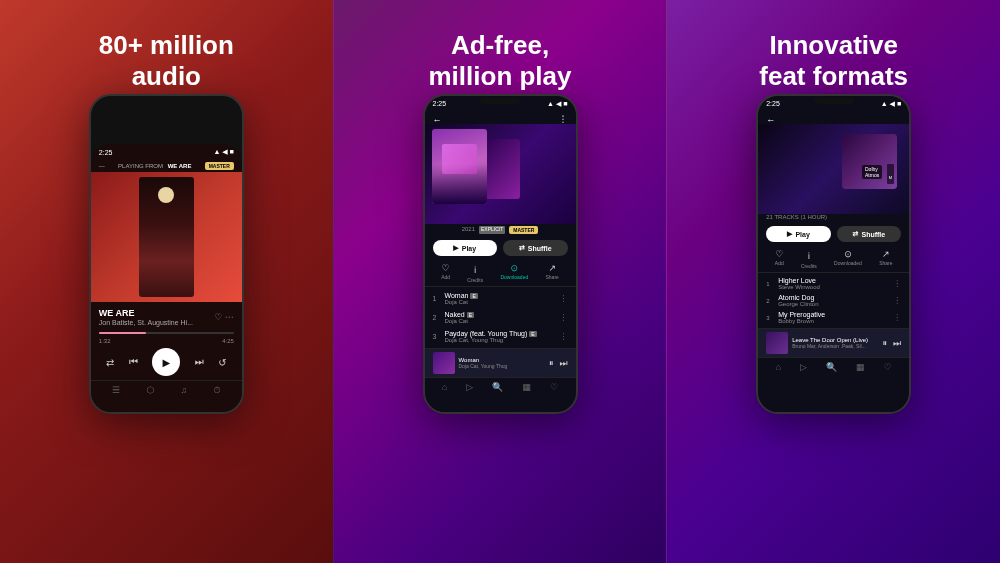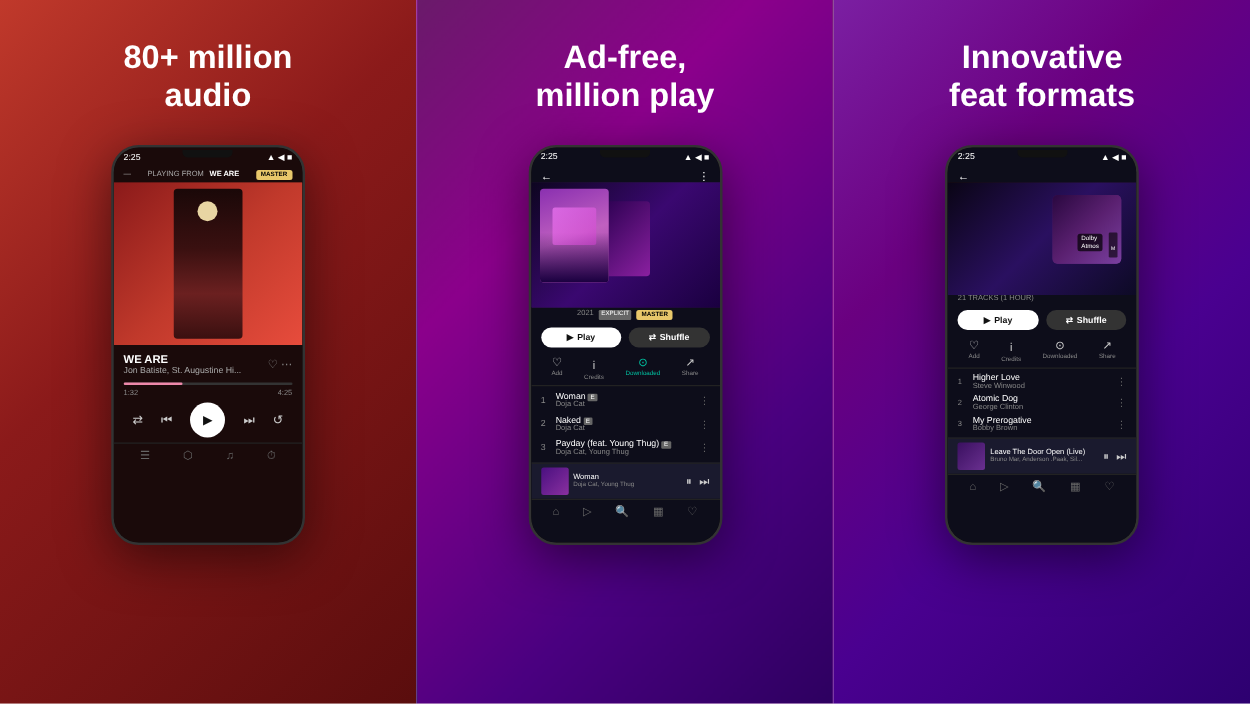--- a/index.html
+++ b/index.html
@@ -34,21 +34,21 @@
     .panel-3 {
       background: linear-gradient(135deg, #7b1fa2 0%, #6a0080 30%, #4a0090 60%, #2d0070 100%);
     }
 
     .panel-title {
       color: white;
       font-size: 26px;
       font-weight: 700;
       text-align: center;
       line-height: 1.2;
-      margin-bottom: 24px;
+      margin-bottom: 2px;
       z-index: 2;
     }
 
     
     .phone {
       position: relative;
       width: 155px;
       height: 320px;
       background: #111;
       border-radius: 22px;
@@ -62,20 +62,21 @@
       position: absolute;
       top: 0; left: 0; right: 0; bottom: 0;
       background: #1a1a1a;
       border-radius: 20px;
       overflow: hidden;
     }
 
     
     .phone1-screen {
       background: #1a0a0a;
+      margin-top: 48px;
     }
 
     .phone1-status {
       display: flex;
       justify-content: space-between;
       align-items: center;
       padding: 4px 8px;
       font-size: 7px;
       color: white;
     }

